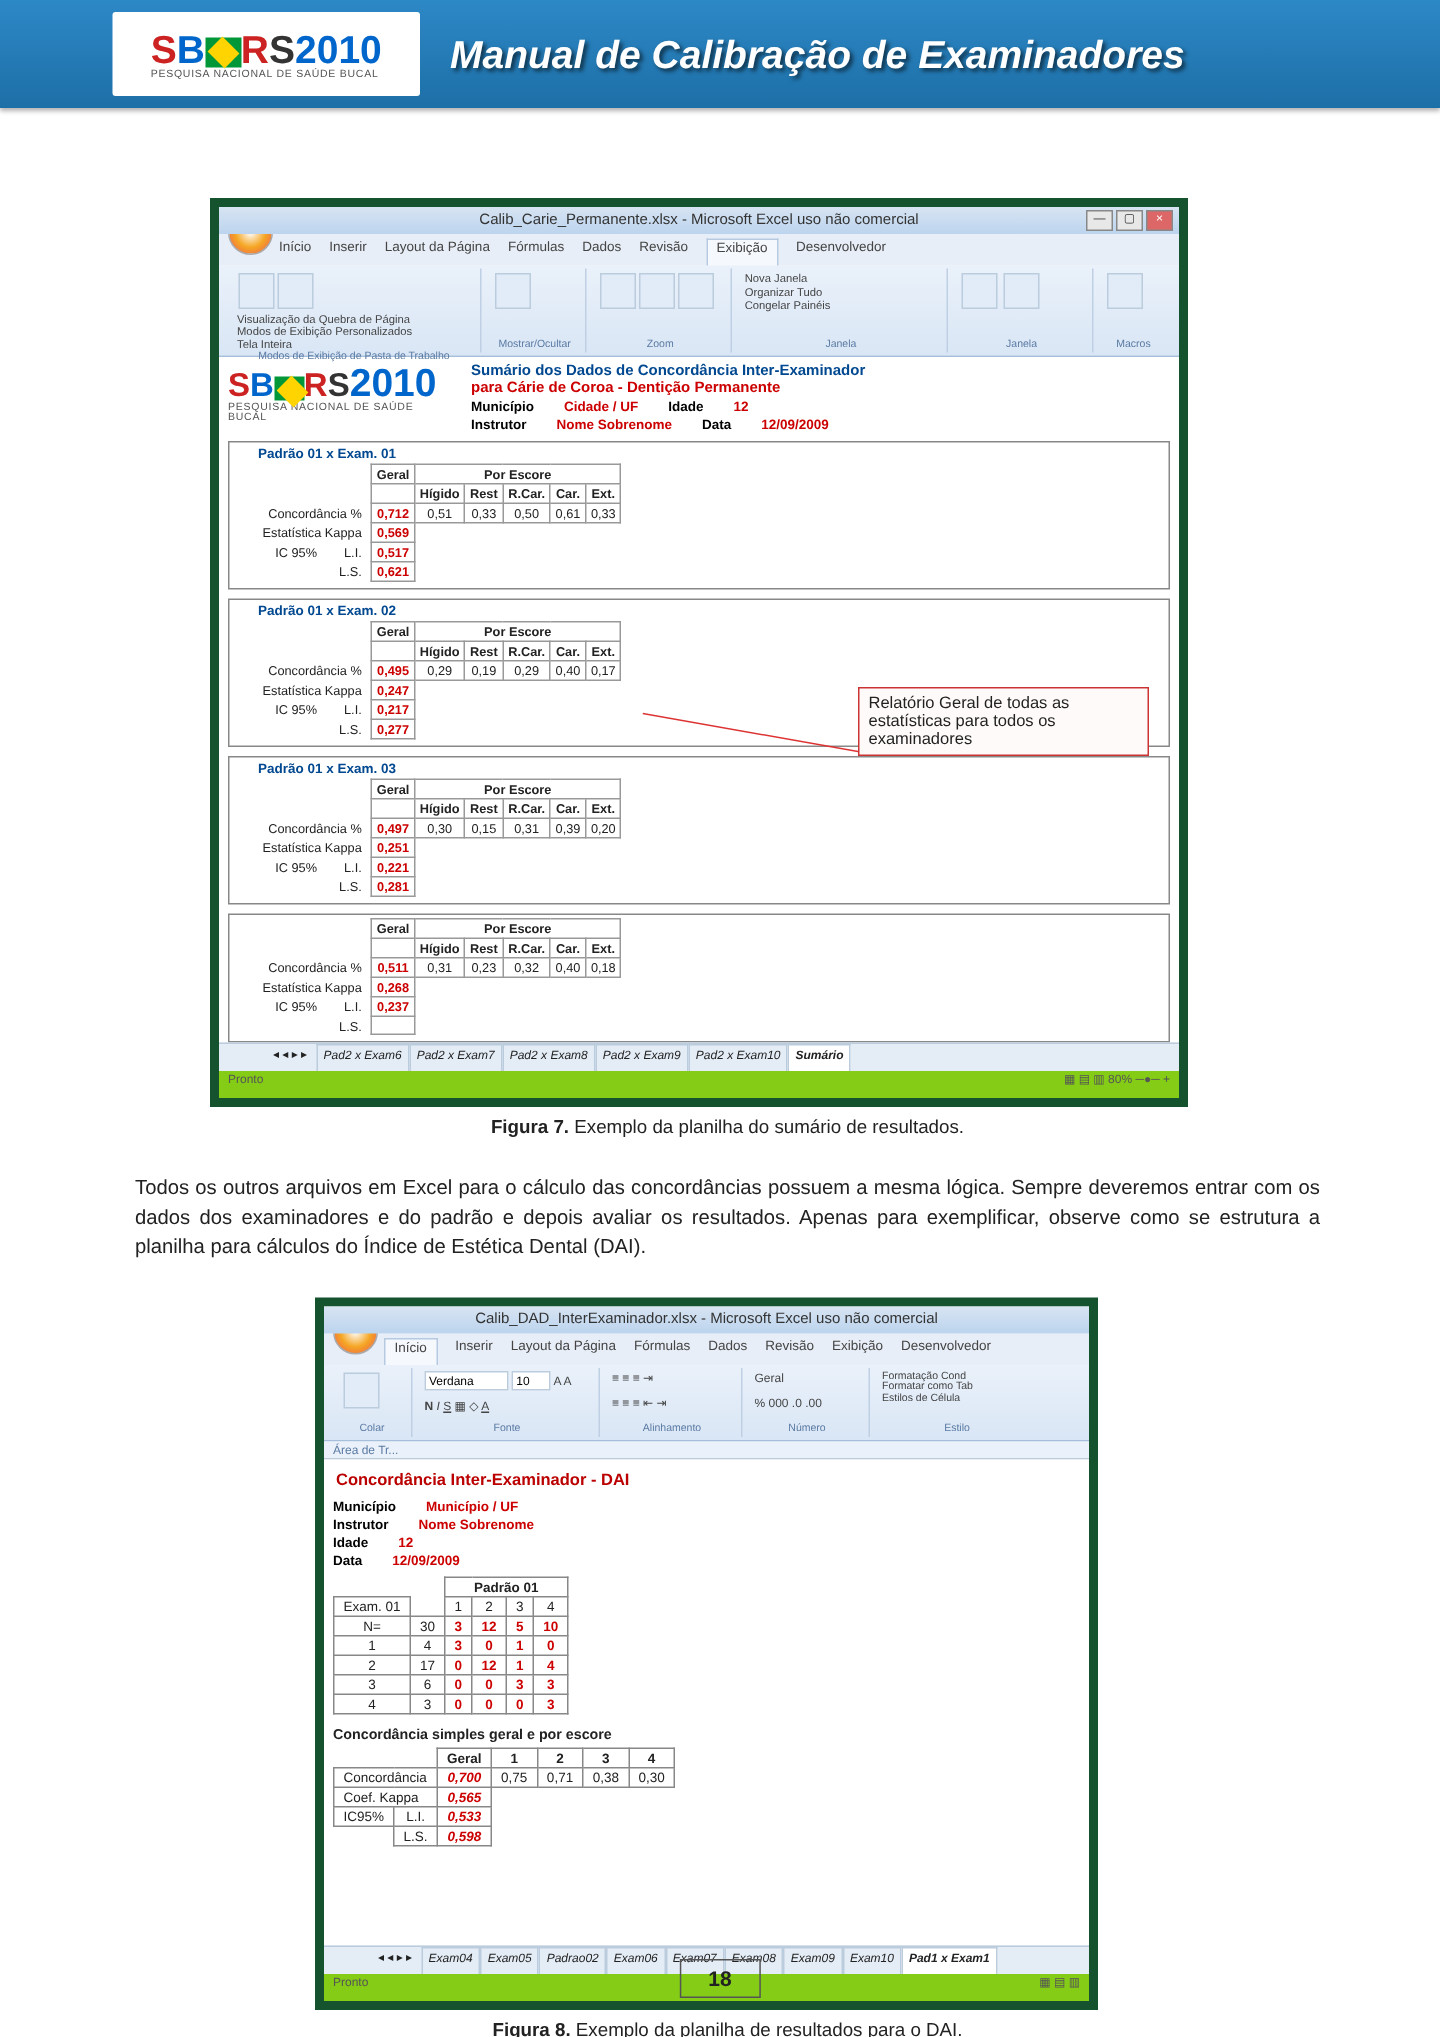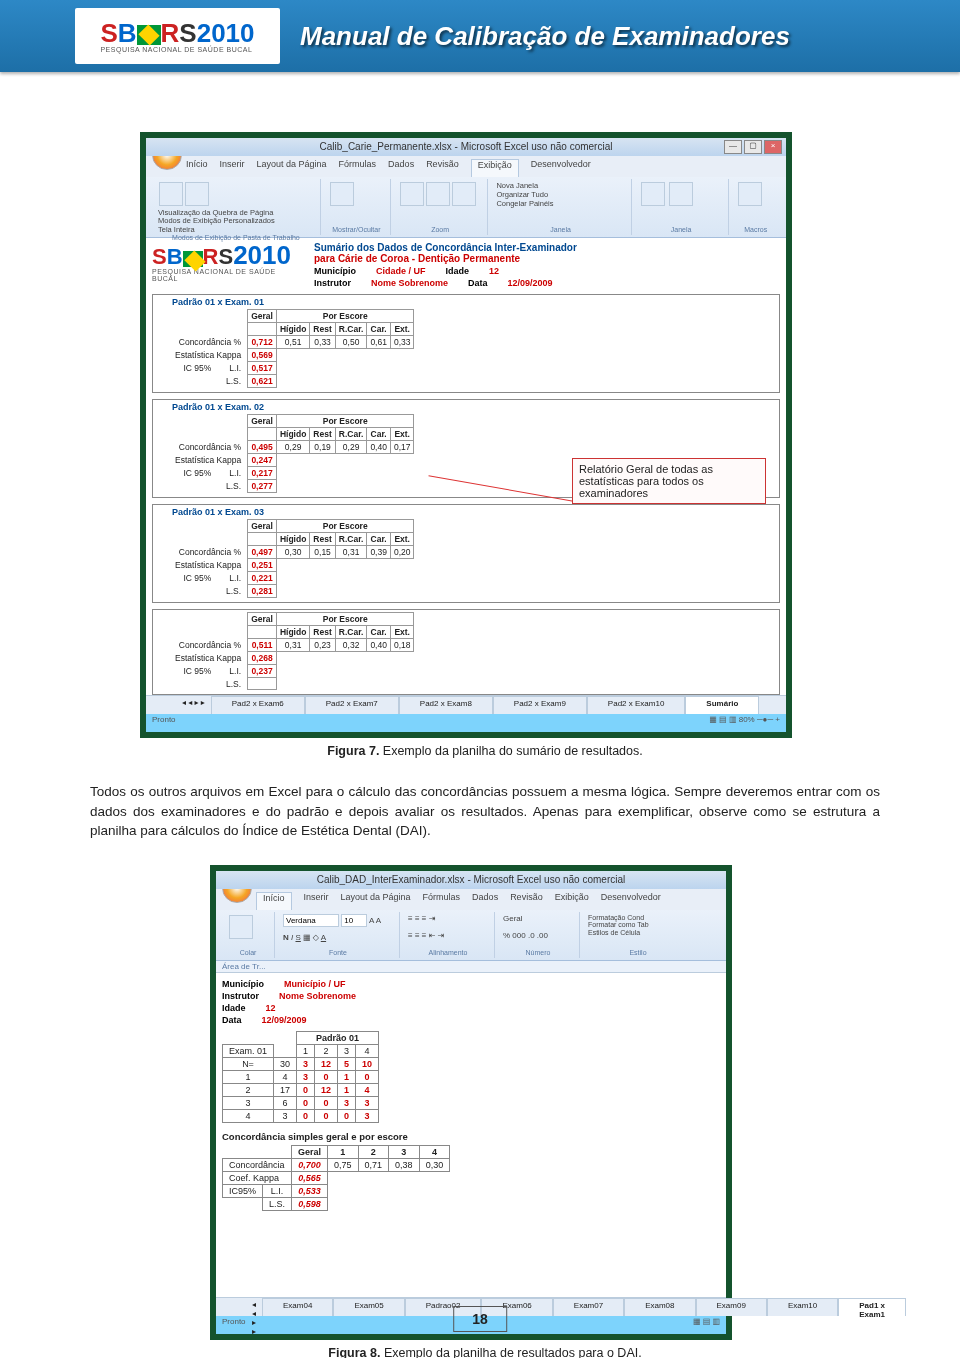--- a/index.html
+++ b/index.html
@@ -36,23 +36,23 @@
   .kv b{color:#000;} .kv .val{color:#c00;font-weight:bold;}
   .block { border:1px solid #888; margin-top:6px; padding:2px 4px 4px 19px; font-size:9px;}
   .block-title{color:#004890;font-weight:bold;font-size:9px;margin-bottom:2px;}
   table.mini { border-collapse:collapse; font-size:8.5px;}
   table.mini th, table.mini td { border:1px solid #999; padding:1px 3px; text-align:center;}
   table.mini td.r{color:#c00;font-weight:bold;}
   table.mini td.lab{border:none;text-align:right;padding-right:6px;}
   .callout { position:absolute; right:20px; top:320px; width:180px; border:1px solid #c33; padding:4px 6px; font-size:11px; background:#fffafa;}
   .call-line{position:absolute;width:160px;height:1px;border-top:1.5px solid #d33;right:200px;top:365px;transform:rotate(10deg);transform-origin:right;}
   .sheet-tabs { height:18px; background:#e4ecf6; display:flex; font-size:8px; gap:0; padding-left:30px; border-top:1px solid #bcd;}
-  .sheet-tab{background:#fff;border:1px solid #bcd;border-bottom:none;padding:2px 20px;}
+  .sheet-tab{background:#fff;border:1px solid #bcd;border-bottom:none;padding:2px 4px;font-style:italic;}
   .sheet-tab.dim{background:#e4ecf6;}
-  .statusbar{height:16px;background:#7dd3fc;font-size:8px;padding:1px 6px;display:flex;justify-content:space-between;color:#555;}
+  .statusbar{height:16px;background:#84cc16;font-size:8px;padding:1px 6px;display:flex;justify-content:space-between;color:#555;}
   .caption { text-align:center; font-size:12.5px; margin:6px 0 24px 0;}
   .body-text { font-size:13.5px; text-align:justify; line-height:1.45; margin:4px 0 24px 0;}
   .fig2 { width:510px; margin-left:120px;}
   .fig2 .ribbon{height:46px;}
   .dai-title{color:#b00;font-weight:bold;font-size:11px;padding:4px 2px;}
   table.dai{border-collapse:collapse;font-size:9px;}
   table.dai th,table.dai td{border:1px solid #888;padding:1px 6px;text-align:center;}
   table.dai td.r{color:#c00;font-weight:bold;}
   .pg-num-box{position:absolute;bottom:28px;left:50%;transform:translateX(-50%);border:1.5px solid #555;padding:4px 18px;font-weight:bold;font-size:14px;}
 </style>
@@ -419,20 +419,21 @@
           <div style="font-size:7px;line-height:1.1;">
             <div>Formatação Cond</div>
             <div>Formatar como Tab</div>
             <div>Estilos de Célula</div>
           </div>
           <div class="lbl">Estilo</div>
         </div>
       </div>
       <div style="font-size:8px;padding:1px 6px;color:#5a7aa3;background:#eaf1fa;border-bottom:1px solid #bcd;">Área de Tr...</div>
       <div class="sheet-area" style="min-height:320px;">
+        <div class="dai-title">Concordância Inter-Examinador - DAI</div>
         <div class="kv">
             <b>Município</b> 
             <span class="val">Município / UF</span>
           </div>
         <div class="kv">
             <b>Instrutor</b> 
             <span class="val">Nome Sobrenome</span>
           </div>
         <div class="kv">
             <b>Idade</b> 

